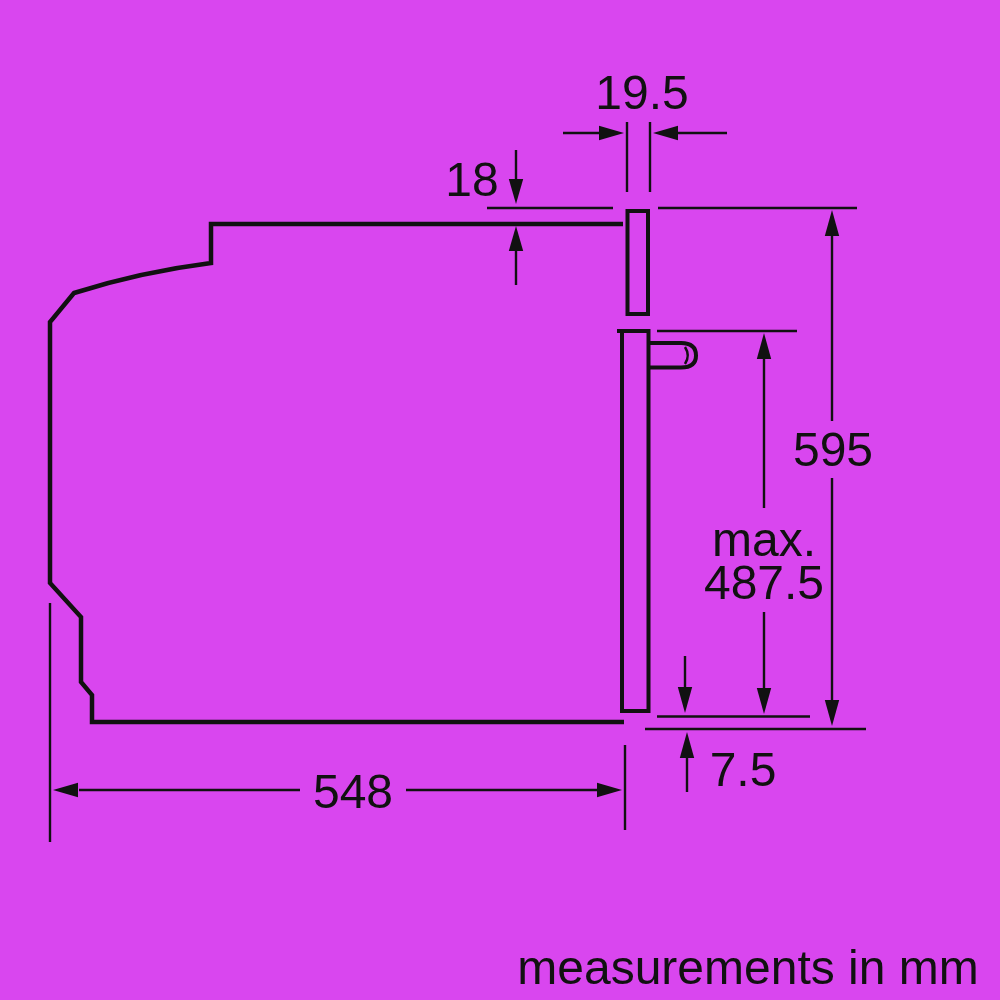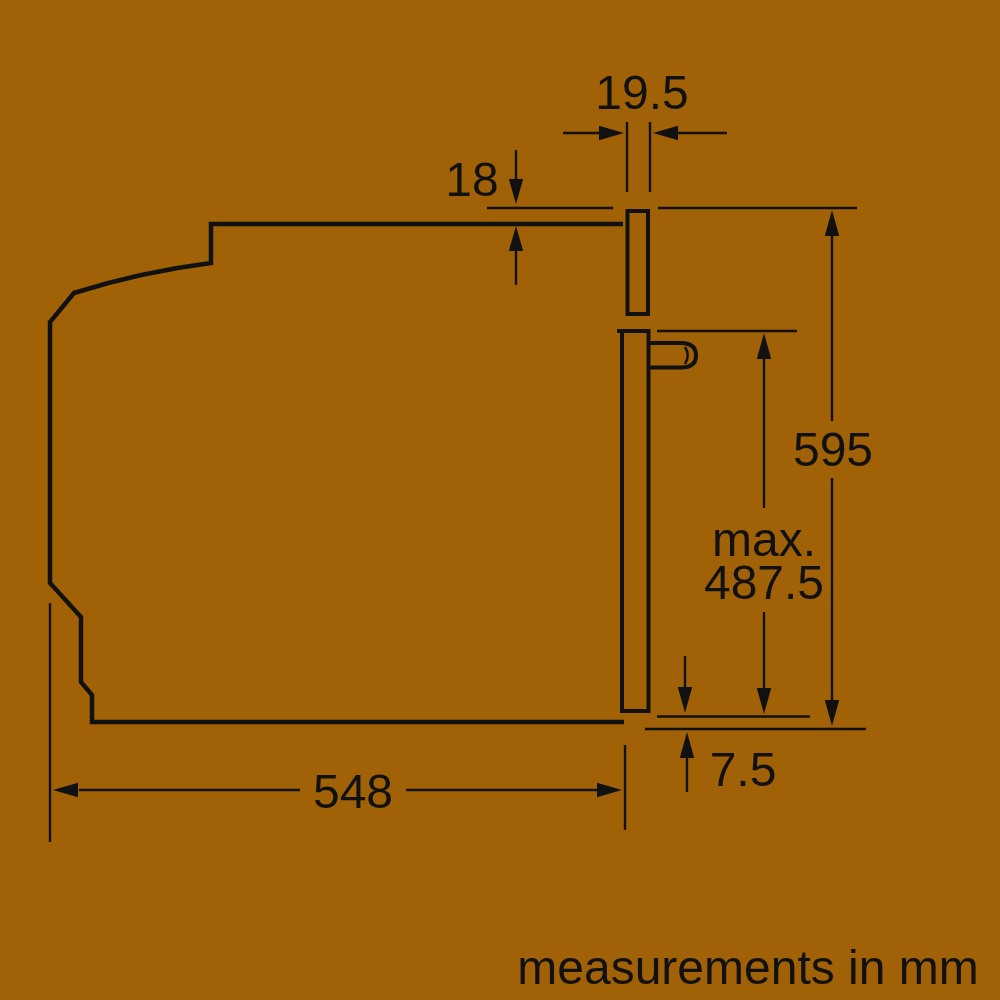--- a/index.html
+++ b/index.html
@@ -4,21 +4,21 @@
 <style>
   html, body {
     margin: 0;
     padding: 0;
     background: #ffffff;
   }
   .stage {
     position: relative;
     width: 1000px;
     height: 1000px;
-    background: #a16207;
+    background: #d946ef;
     overflow: hidden;
     font-family: "Liberation Sans", sans-serif;
   }
   svg {
     display: block;
     width: 1000px;
     height: 1000px;
   }
   .labels text {
     font-family: "Liberation Sans", sans-serif;

